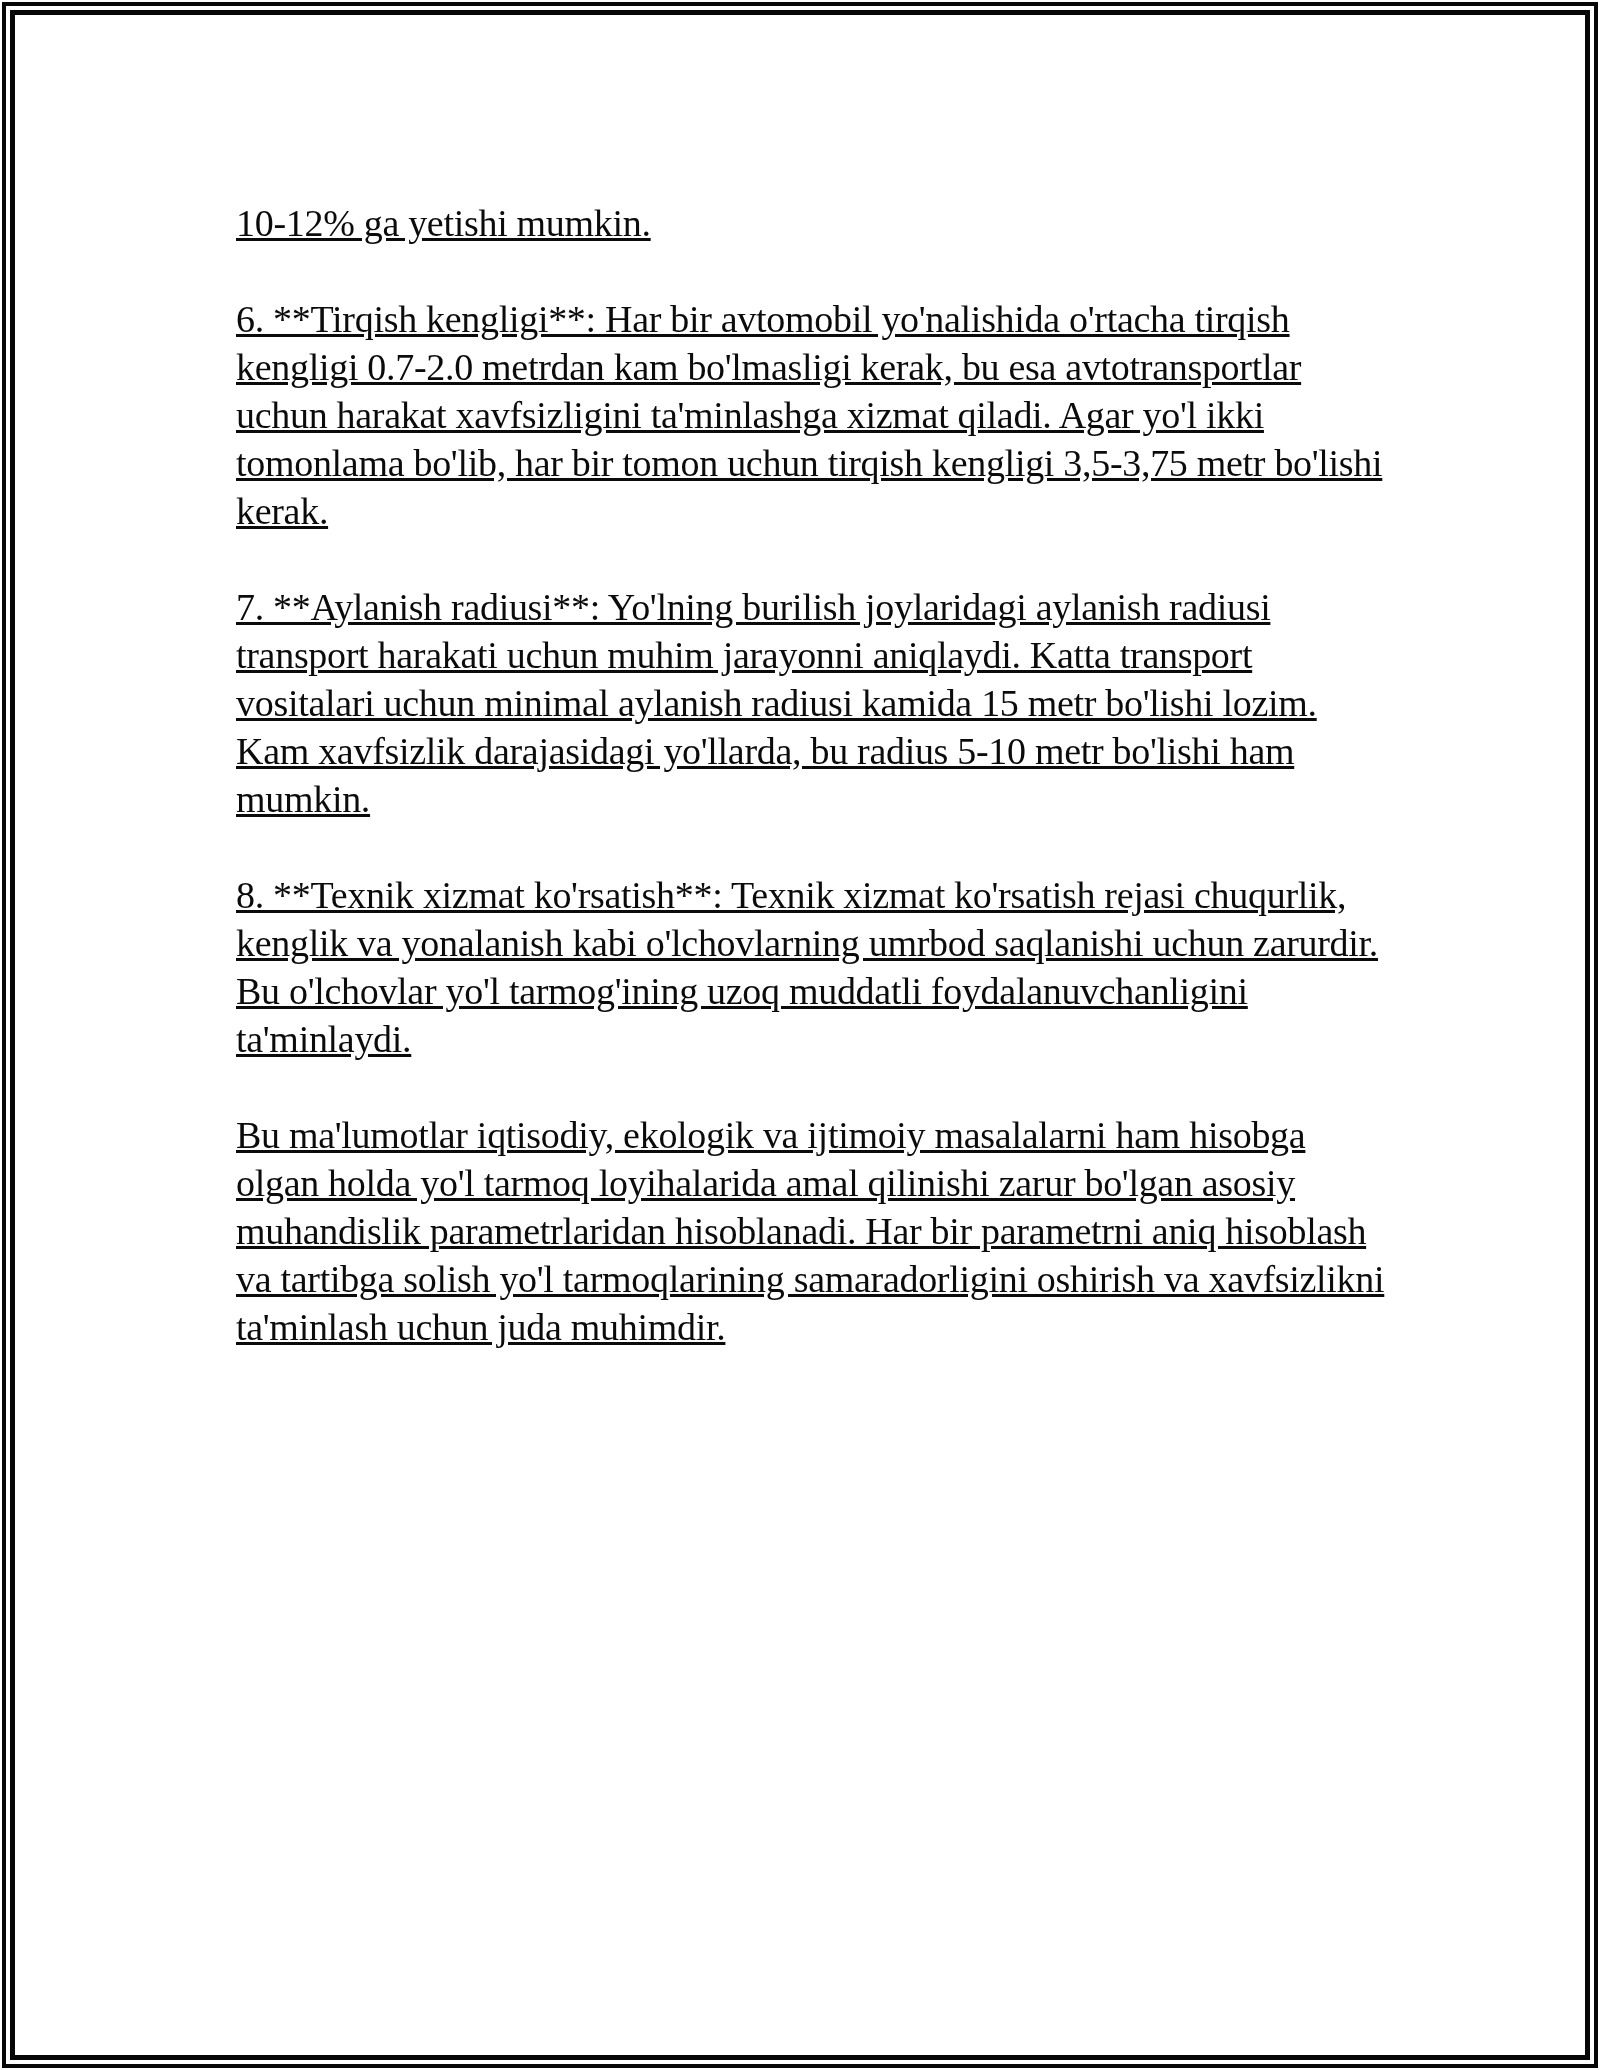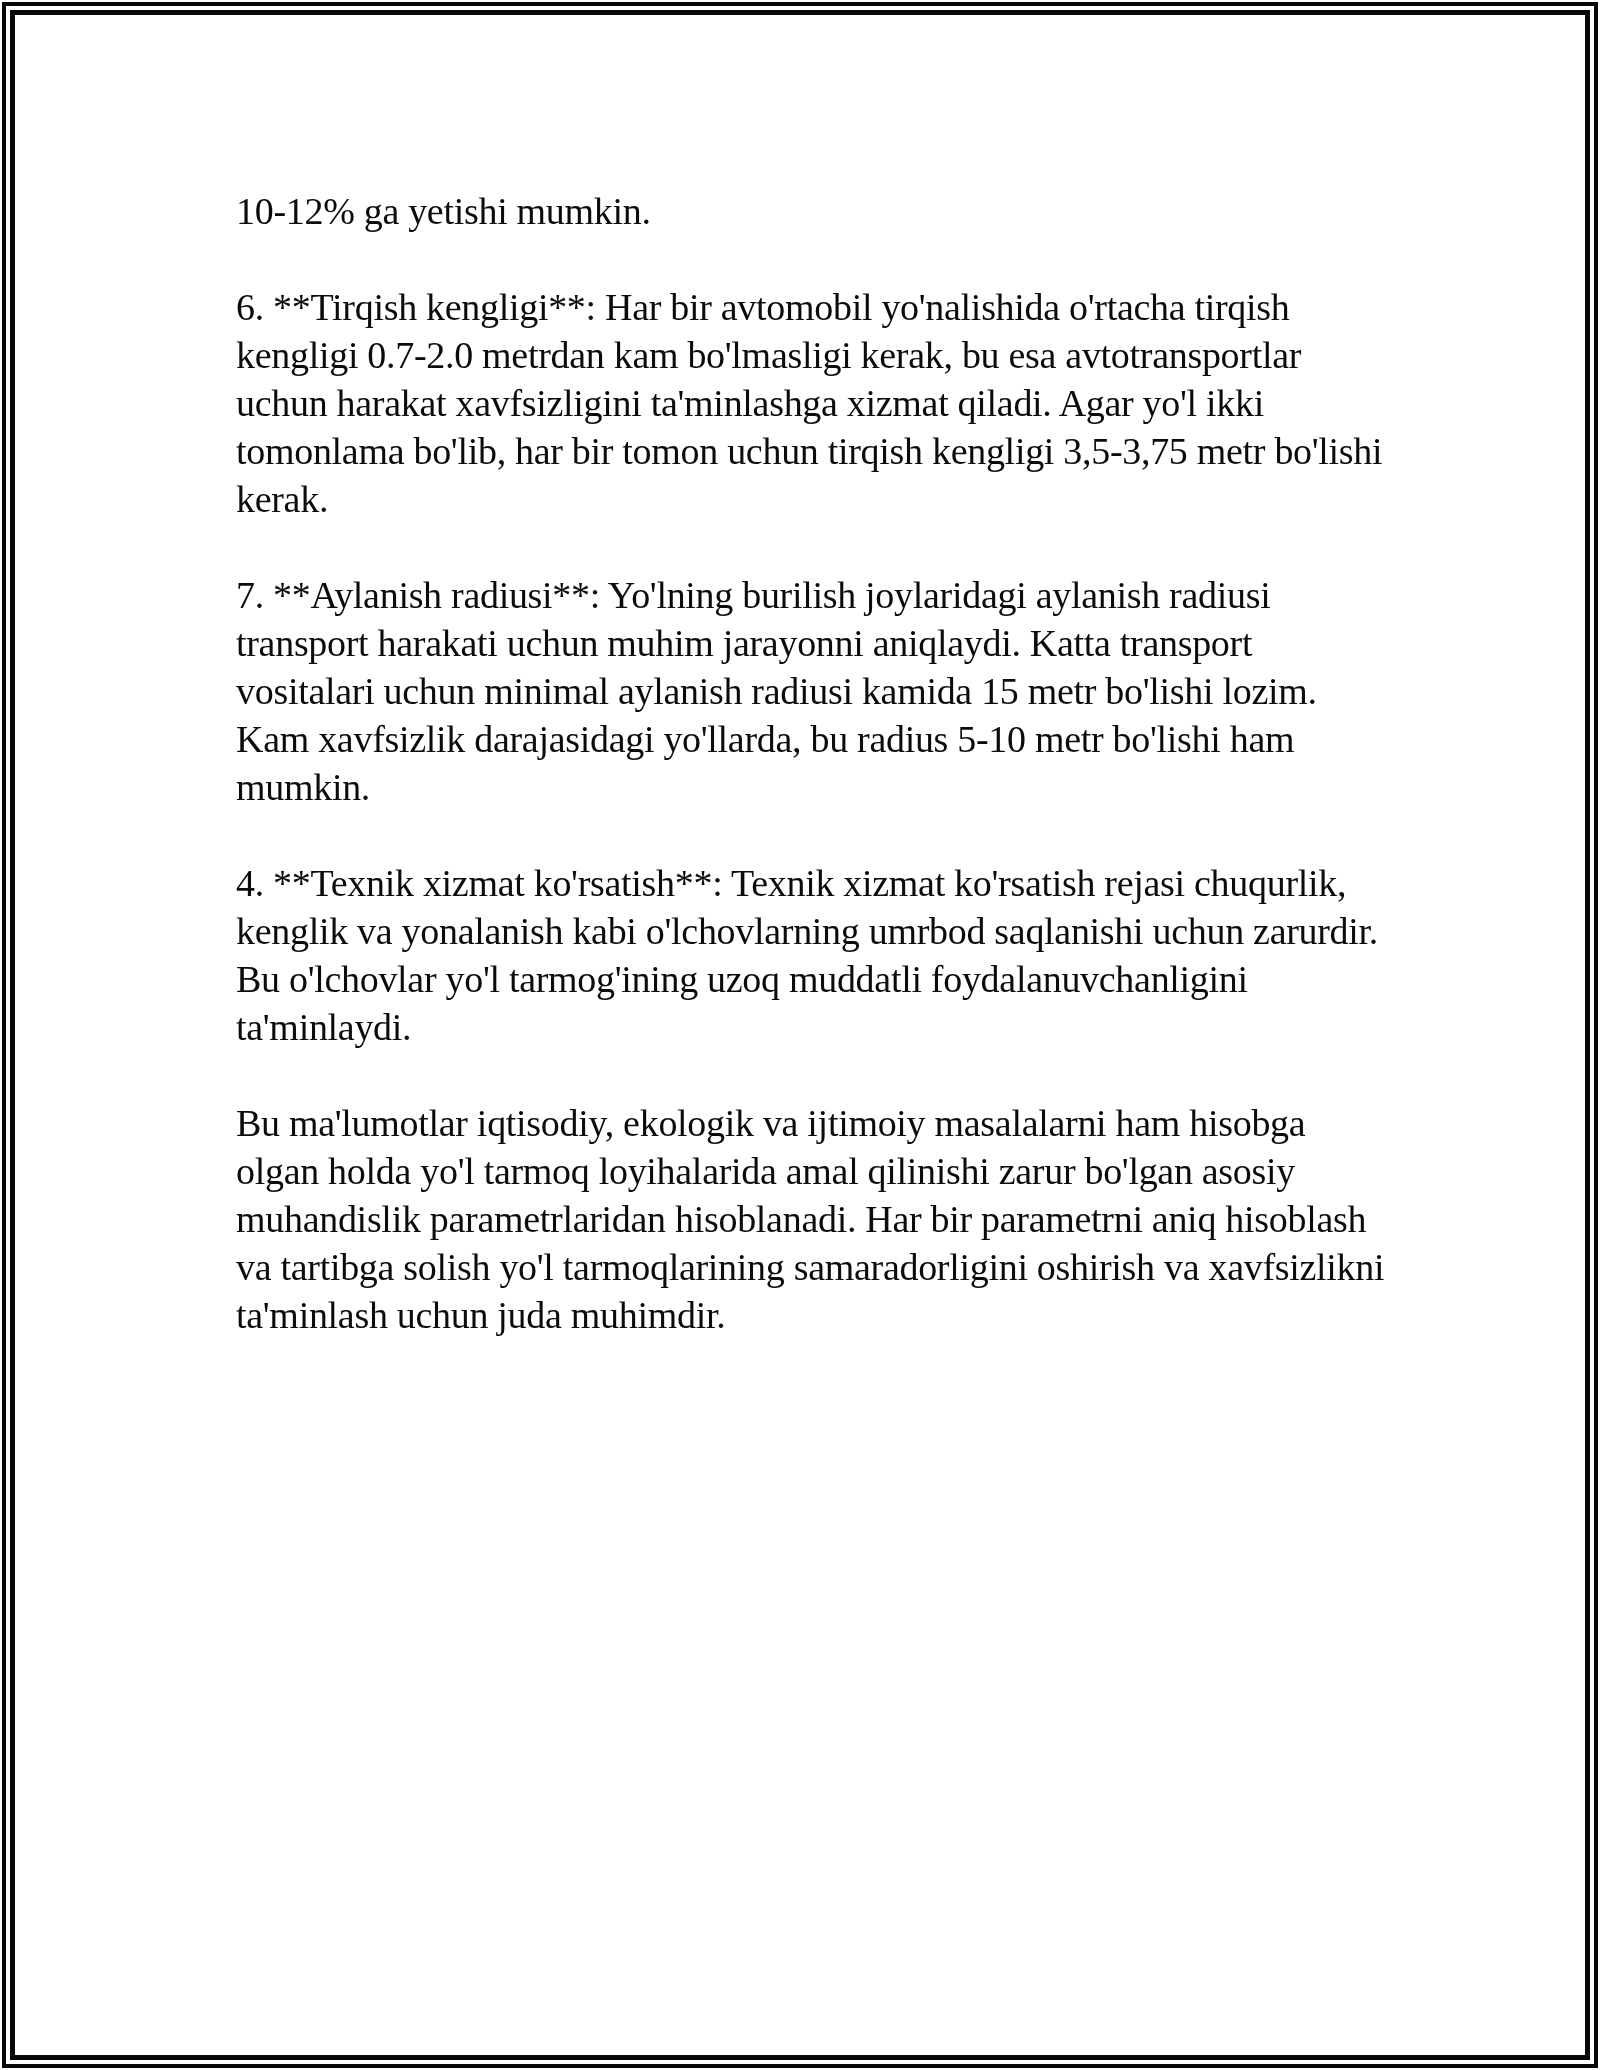--- a/index.html
+++ b/index.html
@@ -27,47 +27,48 @@
     border: 5px solid #070707;
     pointer-events: none;
   }
   .content {
     position: absolute;
     top: 183px;
     left: 236px;
     width: 1130px;
   }
   .para {
-    margin: 4px 0 48px 0;
+    margin: 16px 0 48px 0;
     font-size: 38px;
     line-height: 48px;
     color: #0b0b0b;
     letter-spacing: -0.3px;
     white-space: pre;
+    text-decoration: underline;
   }
 </style>
 </head>
 <body>
 
 <div class="page">
   <div class="outer-frame"></div>
   <div class="inner-frame"></div>
   <div class="content">
     <p class="para">10-12% ga yetishi mumkin.</p>
     <p class="para">6. **Tirqish kengligi**: Har bir avtomobil yo'nalishida o'rtacha tirqish
 kengligi 0.7-2.0 metrdan kam bo'lmasligi kerak, bu esa avtotransportlar
 uchun harakat xavfsizligini ta'minlashga xizmat qiladi. Agar yo'l ikki
 tomonlama bo'lib, har bir tomon uchun tirqish kengligi 3,5-3,75 metr bo'lishi
 kerak.</p>
     <p class="para">7. **Aylanish radiusi**: Yo'lning burilish joylaridagi aylanish radiusi
 transport harakati uchun muhim jarayonni aniqlaydi. Katta transport
 vositalari uchun minimal aylanish radiusi kamida 15 metr bo'lishi lozim.
 Kam xavfsizlik darajasidagi yo'llarda, bu radius 5-10 metr bo'lishi ham
 mumkin.</p>
-    <p class="para">4. **Texnik xizmat ko'rsatish**: Texnik xizmat ko'rsatish rejasi chuqurlik,
+    <p class="para">8. **Texnik xizmat ko'rsatish**: Texnik xizmat ko'rsatish rejasi chuqurlik,
 kenglik va yonalanish kabi o'lchovlarning umrbod saqlanishi uchun zarurdir.
 Bu o'lchovlar yo'l tarmog'ining uzoq muddatli foydalanuvchanligini
 ta'minlaydi.</p>
     <p class="para">Bu ma'lumotlar iqtisodiy, ekologik va ijtimoiy masalalarni ham hisobga
 olgan holda yo'l tarmoq loyihalarida amal qilinishi zarur bo'lgan asosiy
 muhandislik parametrlaridan hisoblanadi. Har bir parametrni aniq hisoblash
 va tartibga solish yo'l tarmoqlarining samaradorligini oshirish va xavfsizlikni
 ta'minlash uchun juda muhimdir.</p>
   </div>
 </div>

